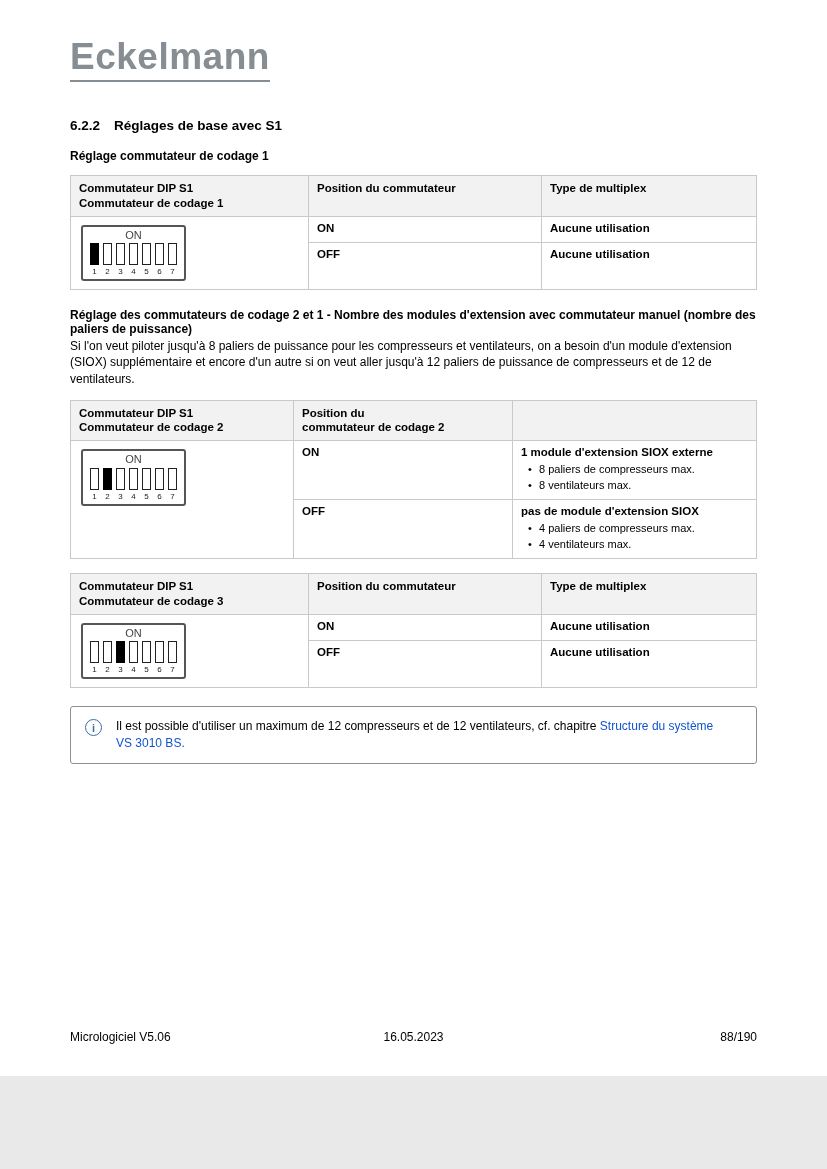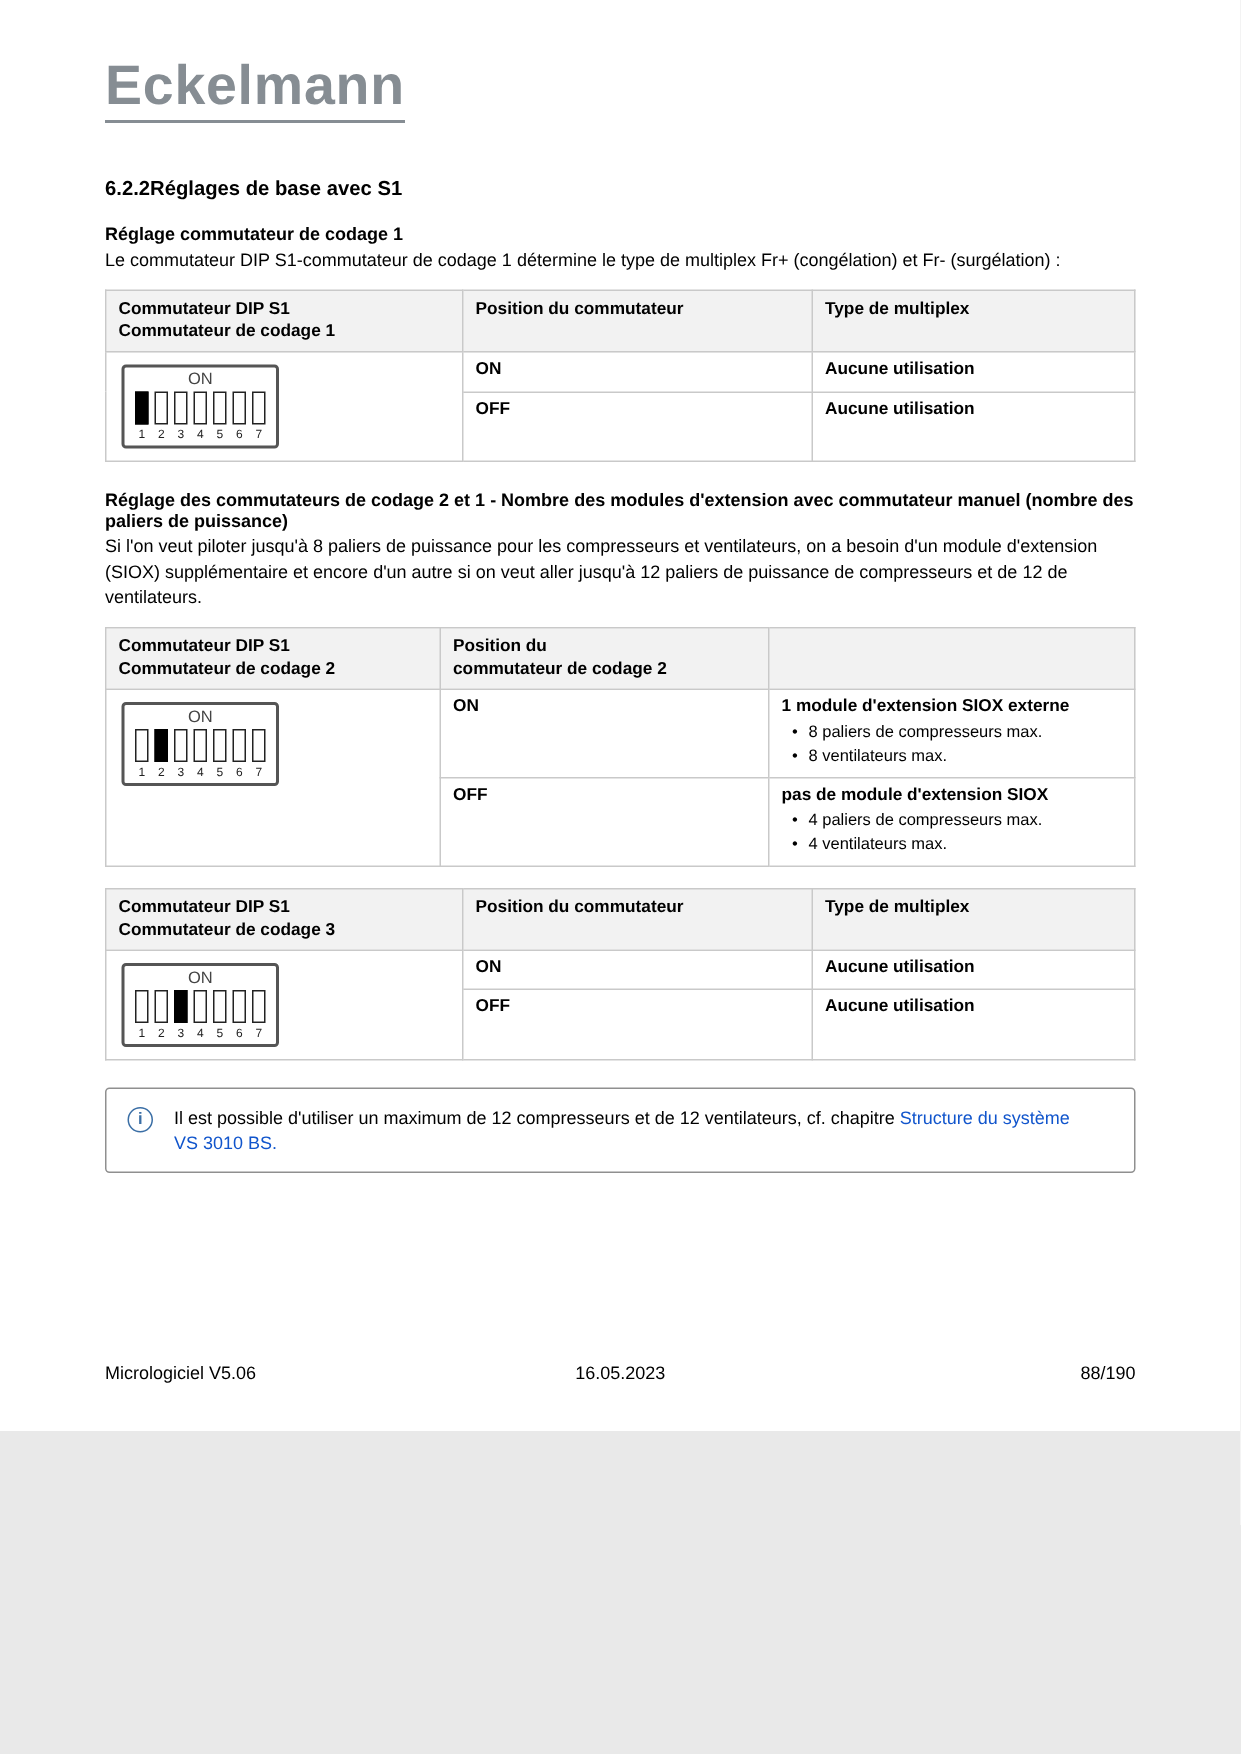--- a/index.html
+++ b/index.html
@@ -1,33 +1,33 @@
 <!DOCTYPE html>
 <html><head>
 <meta charset="utf-8">
 <style>
   * { margin:0; padding:0; box-sizing:border-box; }
   html,body { background:#e9e9e9; }
   body { font-family:"Liberation Sans", sans-serif; }
   .page {
-    position:relative; width:827px; height:954px; margin:0 auto;
+    position:relative; width:827px; height:1076px; margin:0 auto;
     background:#ffffff; color:#000; overflow:hidden;
   }
   .content { padding:38px 70px 0 70px; }
 
   
   .logo {
     display:inline-block; font-size:37px; font-weight:bold; color:#868d93;
     letter-spacing:0.5px; padding-bottom:3px; border-bottom:2px solid #868d93;
     line-height:1.05;
   }
 
   
   .section-heading { margin-top:36px; font-size:13.5px; font-weight:bold; }
-  .section-heading .num { }
+  .section-heading .num { margin-right:14px; }
   h3.block-heading { font-size:12px; font-weight:bold; margin-top:16px; }
   p.body-text { font-size:12px; line-height:1.38; margin-top:2px; }
   .mt8 { margin-top:10px; }
 
   
   table.doc-table {
     width:100%; border-collapse:collapse; margin-top:12px;
     font-size:11.5px;
     border-radius:29px;
   }
@@ -89,21 +89,20 @@
 <div class="page">
   <div class="content">
 
     <div class="logo">Eckelmann</div>
 
     <div class="section-heading">
       <span class="num">6.2.2</span><span>Réglages de base avec S1</span>
     </div>
 
     <h3 class="block-heading">Réglage commutateur de codage 1</h3>
-    <p class="body-text">Le commutateur DIP S1-commutateur de codage 1 détermine le type de multiplex Fr+ (congélation) et Fr- (surgélation) :</p>
 
     
     <table class="doc-table">
       <colgroup>
           <col style="width:238px">
           <col style="width:233px">
           <col>
         </colgroup>
       <thead>
         <tr>

